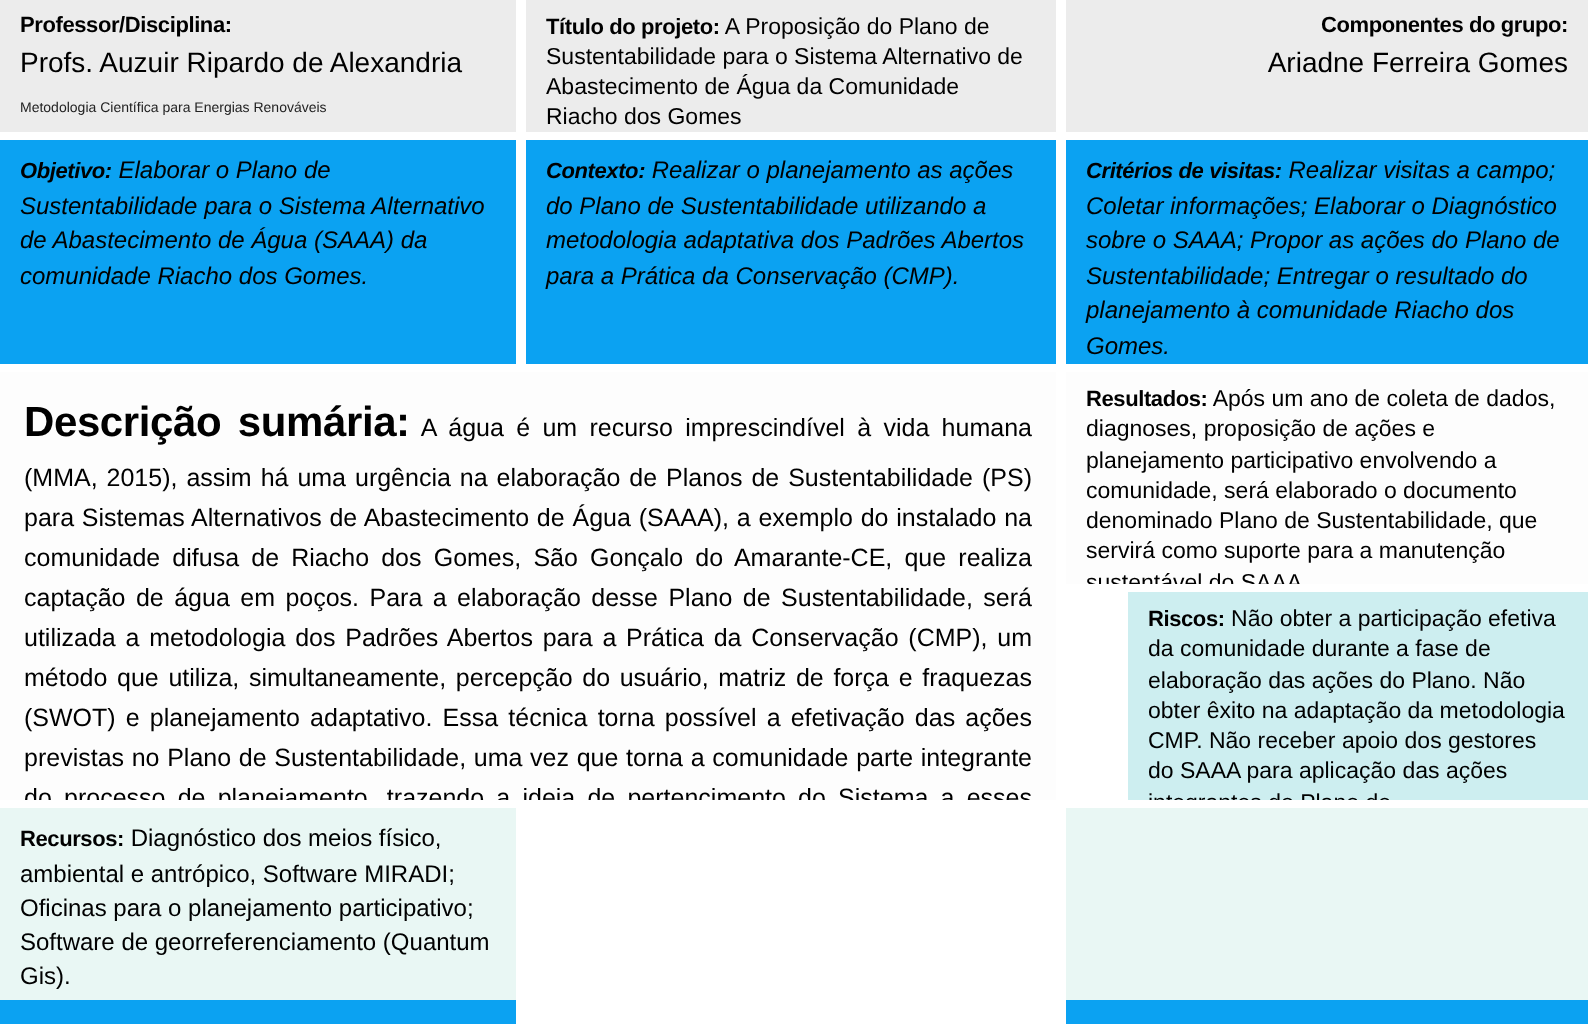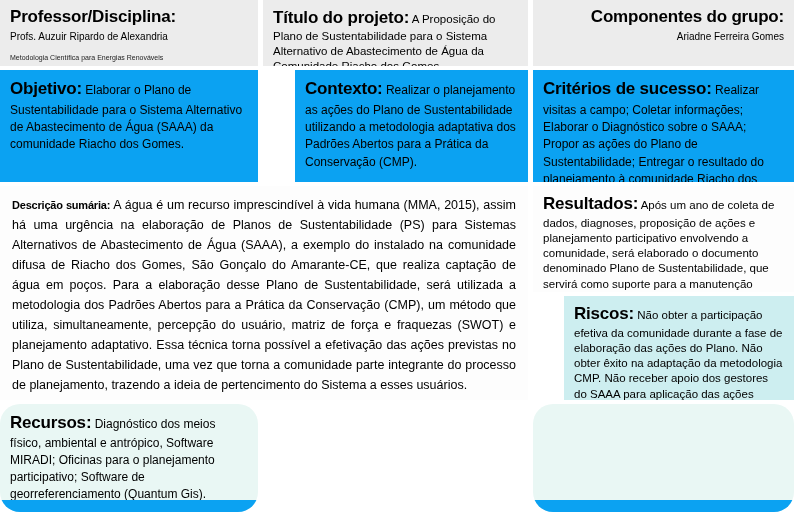--- a/index.html
+++ b/index.html
@@ -23,47 +23,47 @@
     column-gap:5px; row-gap:4px;
     background:#ffffff;
     overflow:hidden;
   }
 
   .card{ padding:7px 10px 6px 10px; overflow:hidden; }
   .card.gray{ background:var(--gray); }
   .card.blue{ background:var(--blue); }
   .card.white{ background:var(--white); }
   .card.teal{ background:var(--teal); }
-  .card.pale{ background:var(--pale); position:relative;border-radius:20px; }
+  .card.pale{ background:var(--pale); position:relative; }
 
   .r1c1{ grid-column:1; grid-row:1; }
   .r1c2{ grid-column:2; grid-row:1; }
   .r1c3{ grid-column:3; grid-row:1;text-align:right; }
   .r2c1{ grid-column:1; grid-row:2; }
-  .r2c2{ grid-column:2; grid-row:2;margin-left:32px; }
+  .r2c2{ grid-column:2; grid-row:2; }
   .r2c3{ grid-column:3; grid-row:2; }
   .r3c12{ grid-column:1 / 3; grid-row:3; }
   .r3c3{ grid-column:3; grid-row:3; display:flex; flex-direction:column; gap:4px; background:transparent; padding:0; }
   .r4c1{ grid-column:1; grid-row:4; }
   .r4c2{ grid-column:2; grid-row:4; }
   .r4c3{ grid-column:3; grid-row:4; }
 
   .stack-top{ flex:0 0 106px; }
   .stack-bottom{ flex:1 1 auto;margin-left:31px; }
 
-  .lbl{ font-weight:bold; font-size:17px; letter-spacing:-0.2px; }
+  .lbl{ font-weight:bold; font-size:11px; letter-spacing:-0.2px; }
   .lbl.inline{ display:inline; }
-  .lbl.big{ font-size:11px; }
+  .lbl.big{ font-size:21px; }
   h2.lbl{ margin-bottom:3px; }
 
-  p.body{ font-size:10px; line-height:1.32; }
+  p.body{ font-size:14px; line-height:1.32; }
   .r1c2 p.body{ font-size:11.5px; line-height:1.3; }
   .tiny{ font-size:7px; line-height:1.2; margin-top:11px; color:#222; }
 
-  .card.blue p.body{ font-size:12px; line-height:1.45; }
+  .card.blue p.body{ font-size:12px; line-height:1.45;font-style:italic; }
 
   .desc p.body{ font-size:12.5px; line-height:1.6; text-align:justify; }
   .desc{ padding:9px 12px; }
 
   .stack-top p.body, .stack-bottom p.body{ font-size:11.5px; line-height:1.33; }
 
   .card.pale p.body{ font-size:12px; line-height:1.42; }
   .card.pale{ padding-bottom:16px; }
 
   .blue-strip{
@@ -103,21 +103,21 @@
 
   <section class="card blue r2c2">
     <p class="body">
       <span class="lbl inline">Contexto:</span>
       <span>Realizar o planejamento as ações do Plano de Sustentabilidade utilizando a metodologia adaptativa dos Padrões Abertos para a Prática da Conservação (CMP).</span>
     </p>
   </section>
 
   <section class="card blue r2c3">
     <p class="body">
-      <span class="lbl inline">Critérios de sucesso:</span>
+      <span class="lbl inline">Critérios de visitas:</span>
       <span>Realizar visitas a campo; Coletar informações; Elaborar o Diagnóstico sobre o SAAA; Propor as ações do Plano de Sustentabilidade; Entregar o resultado do planejamento à comunidade Riacho dos Gomes.</span>
     </p>
   </section>
 
   <section class="card white desc r3c12">
     <p class="body">
       <span class="lbl big inline">Descrição sumária:</span>
       <span>A água é um recurso imprescindível à vida humana (MMA, 2015), assim há uma urgência na elaboração de Planos de Sustentabilidade (PS) para Sistemas Alternativos de Abastecimento de Água (SAAA), a exemplo do instalado na comunidade difusa de Riacho dos Gomes, São Gonçalo do Amarante-CE, que realiza captação de água em poços. Para a elaboração desse Plano de Sustentabilidade, será utilizada a metodologia dos Padrões Abertos para a Prática da Conservação (CMP), um método que utiliza, simultaneamente, percepção do usuário, matriz de força e fraquezas (SWOT) e planejamento adaptativo. Essa técnica torna possível a efetivação das ações previstas no Plano de Sustentabilidade, uma vez que torna a comunidade parte integrante do processo de planejamento, trazendo a ideia de pertencimento do Sistema a esses usuários.</span>
     </p>
   </section>

